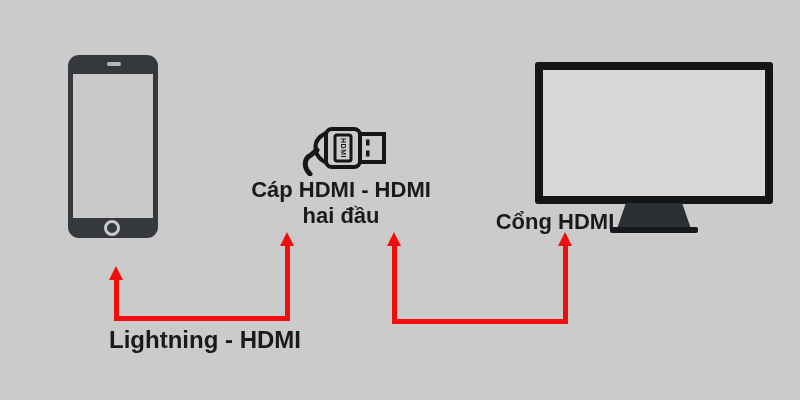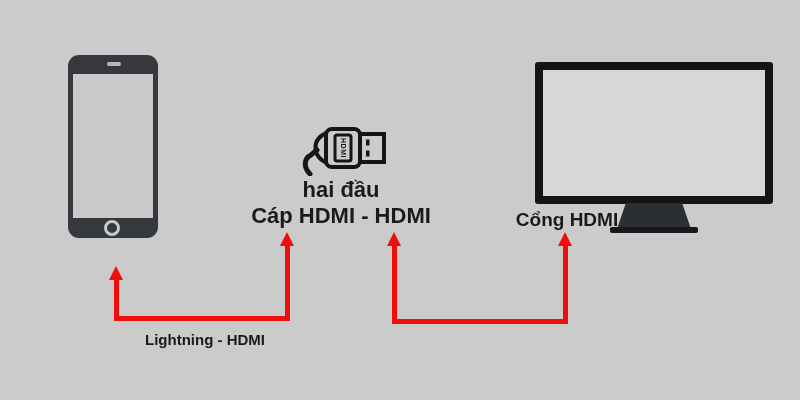--- a/index.html
+++ b/index.html
@@ -62,24 +62,24 @@
   .hdmi-icon text{
     font-family:"Liberation Sans","DejaVu Sans",sans-serif;
     font-weight:bold;font-size:7px;letter-spacing:.5px;
     fill:var(--icon-stroke);
   }
 
   
   .label{position:absolute;color:var(--text-dark);font-weight:bold;text-align:center;}
   .phone-label{left:33px;top:244px;width:160px;font-size:19px;}
   .hdmi-label{left:240px;top:177px;width:202px;font-size:22px;line-height:26px;}
-  .tv-label{left:492px;top:209px;width:150px;font-size:19px;}
+  .tv-label{left:480px;top:209px;width:150px;font-size:22px;}
   .adapter-label{left:95px;top:326px;width:220px;}
   .adapter-line1{font-size:17px;line-height:20px;}
-  .adapter-line2{font-size:15px;line-height:27px;}
+  .adapter-line2{font-size:24px;line-height:27px;}
 
   
   .shaft{position:absolute;background:var(--arrow-red);}
   .head{
     position:absolute;width:0;height:0;
     border-left:7px solid transparent;border-right:7px solid transparent;
     border-bottom:14px solid var(--arrow-red);
   }
   
   .lb-h{left:114px;top:316px;width:176px;height:5px;}
@@ -109,22 +109,22 @@
     <path class="stroke" d="M8,54 C2,48 1,39 9,35 L15,30" stroke-width="5" stroke-linecap="round"></path>
     <path class="stroke" d="M27,12 Q13,17 13.5,28 Q14,39 27,44" stroke-width="4"></path>
     <rect x="24" y="9" width="34" height="38" rx="6" fill="#cbcbcb" stroke="#161616" stroke-width="4"></rect>
     <rect class="stroke" x="33" y="15" width="16" height="26" rx="2" stroke-width="3"></rect>
     <text transform="translate(41.5,28) rotate(90)" text-anchor="middle" dominant-baseline="central">HDMI</text>
     <rect class="stroke" x="58" y="14" width="24" height="28" stroke-width="4"></rect>
     <rect x="64" y="19.5" width="3.5" height="6" fill="#161616"></rect>
     <rect x="64" y="30.5" width="3.5" height="6" fill="#161616"></rect>
   </svg>
   <div class="label hdmi-label">
+    <div>Cáp HDMI - HDMI</div>
     <div>hai đầu</div>
-    <div>Cáp HDMI - HDMI</div>
   </div>
 
   <div class="tv"></div>
   <div class="tv-stand"></div>
   <div class="tv-base"></div>
   <div class="label tv-label">Cổng HDMI</div>
 
   <div class="shaft lb-h"></div>
   <div class="shaft lb-vl"></div>
   <div class="head  lb-hl"></div>

